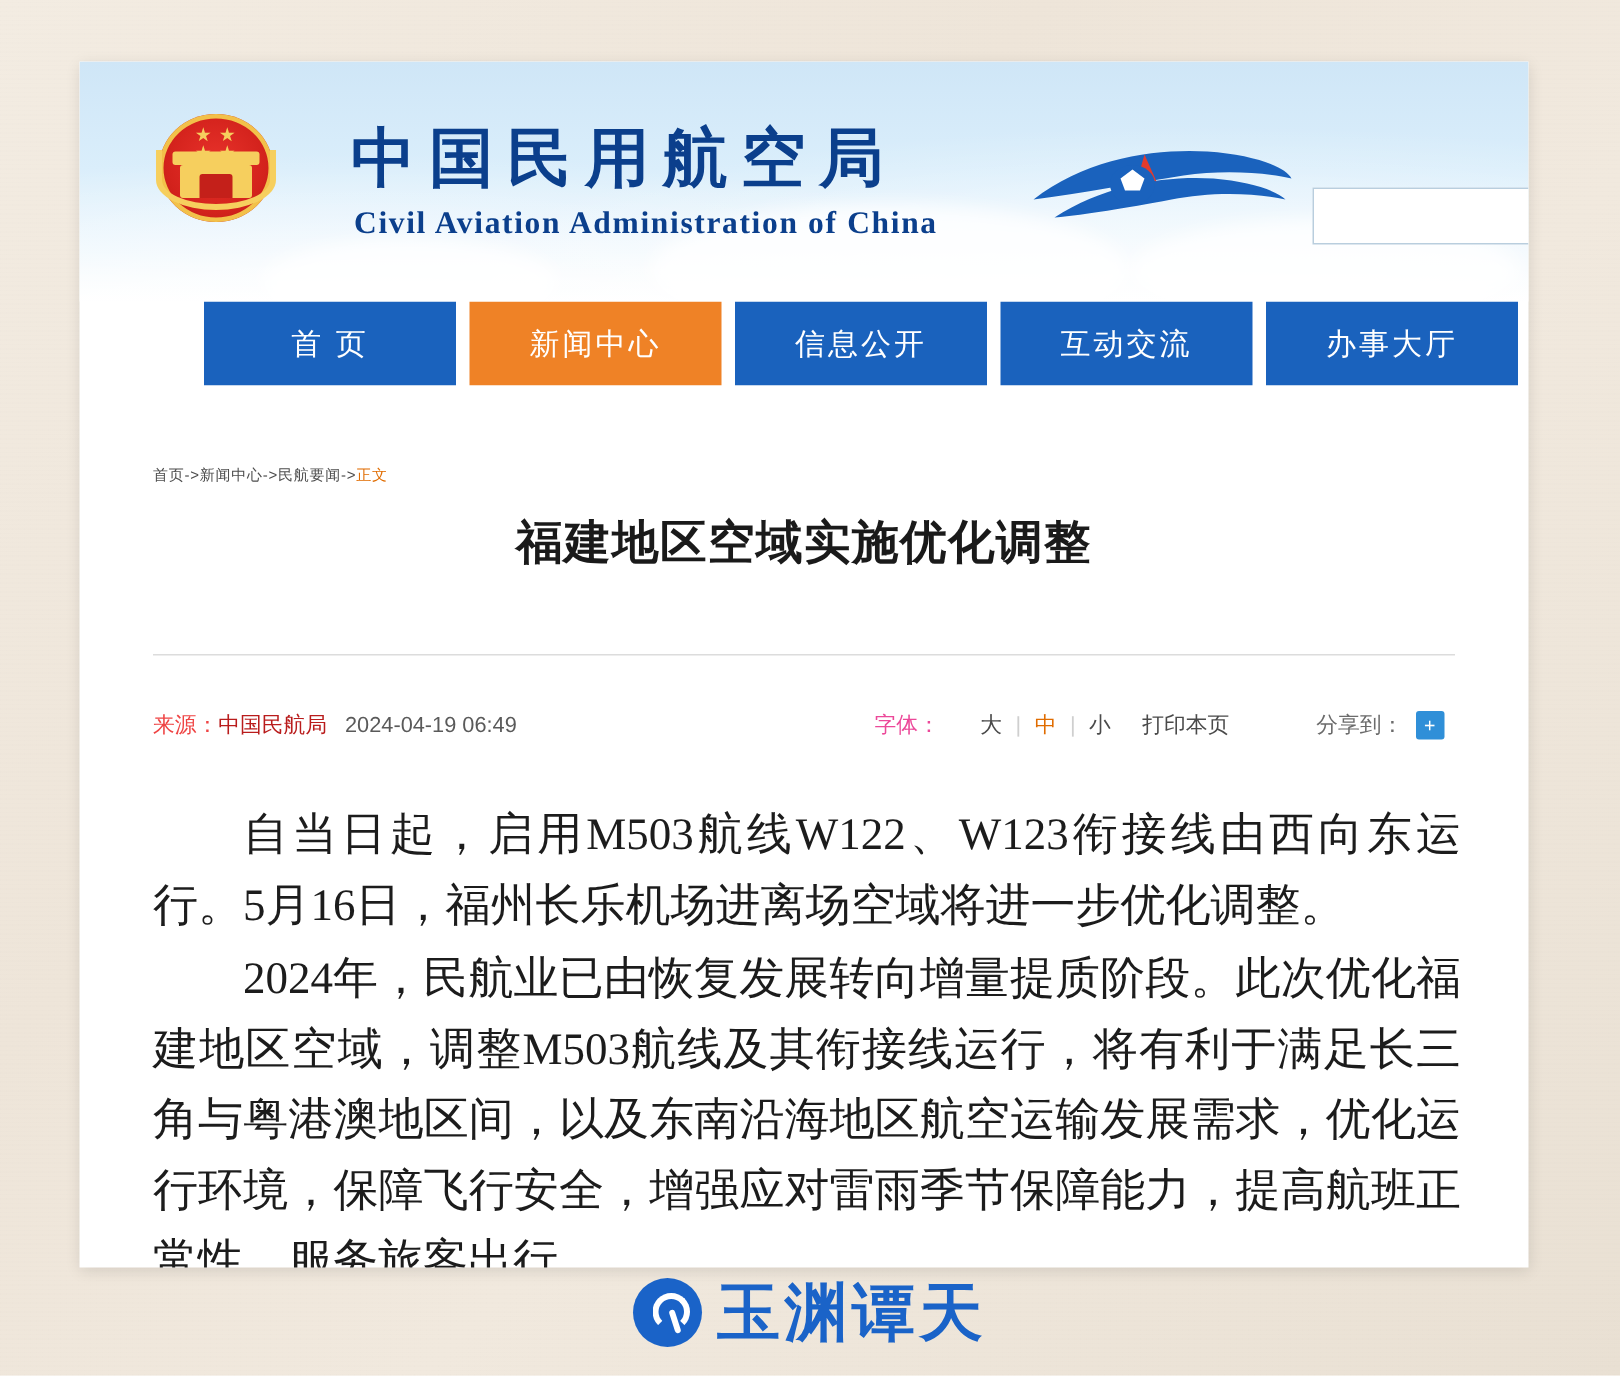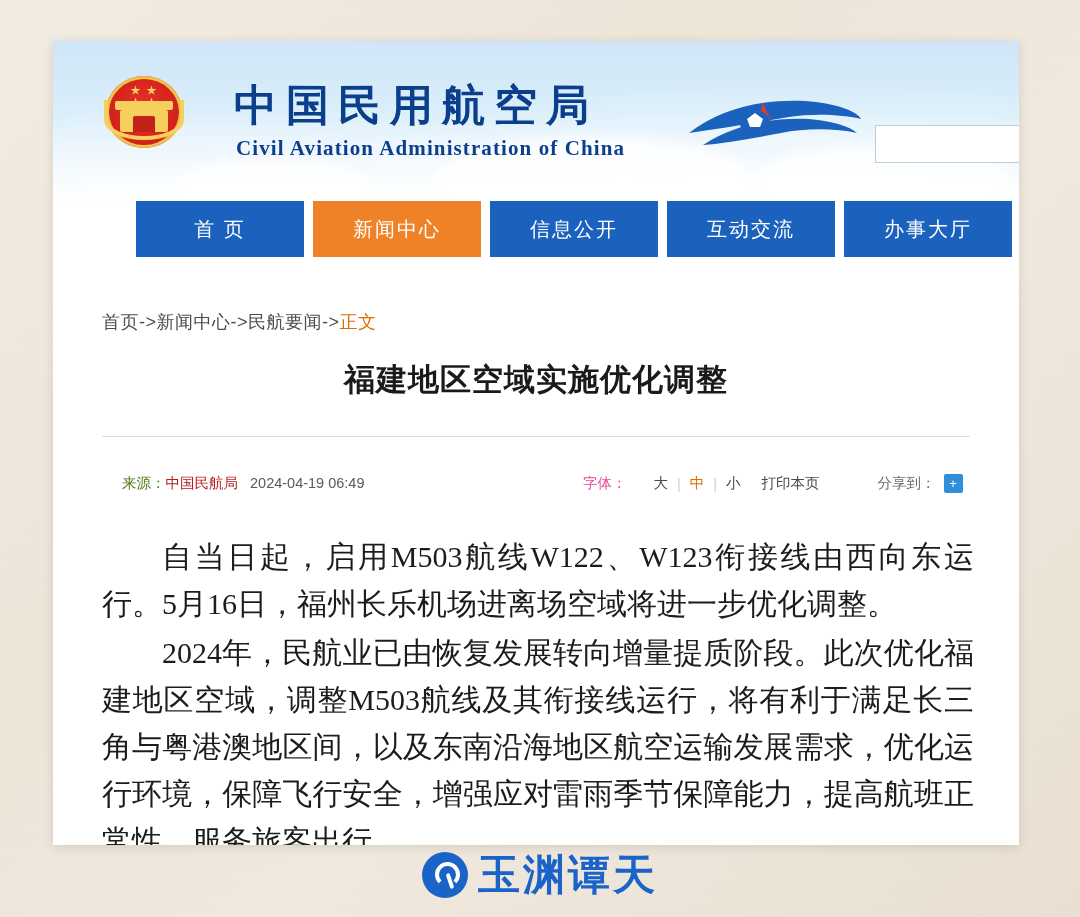--- a/index.html
+++ b/index.html
@@ -189,31 +189,31 @@
     justify-content: center;
     font-family: "Liberation Sans", sans-serif;
   }
   .nav-item.active { background: #ef8226; }
 
   
   .breadcrumb {
     position: absolute;
     left: 49px;
     top: 269px;
-    font-size: 18px;
+    font-size: 10px;
     color: #4d4d4d;
     letter-spacing: .5px;
   }
   .breadcrumb .cur { color: #e06c00; }
 
   
   .article-title {
     position: absolute;
     left: 0; right: 0;
-    top: 318px;
+    top: 300px;
     text-align: center;
     font-family: "Liberation Serif", serif;
     font-weight: bold;
     font-size: 31px;
     color: #1a1a1a;
     letter-spacing: 1px;
   }
   .hr {
     position: absolute;
     left: 49px;
@@ -226,21 +226,21 @@
   .meta {
     position: absolute;
     left: 49px;
     top: 433px;
     width: 868px;
     height: 22px;
     font-size: 14.5px;
     color: #6b6b6b;
   }
   .meta .src { position: absolute; left: 0; top: 0; white-space: nowrap; }
-  .meta .src .label { color: #4d7c0f; margin-left: 20px; }
+  .meta .src .label { color: #ef4444; }
   .meta .src .val { color: #b91c1c; font-family: Liberation Serif, serif; }
   .meta .src .date { color: #5a5a5a; margin-left: 12px; }
 
   .meta .right {
     position: absolute;
     left: 481px;
     top: 0;
     display: flex;
     align-items: center;
     gap: 0;

